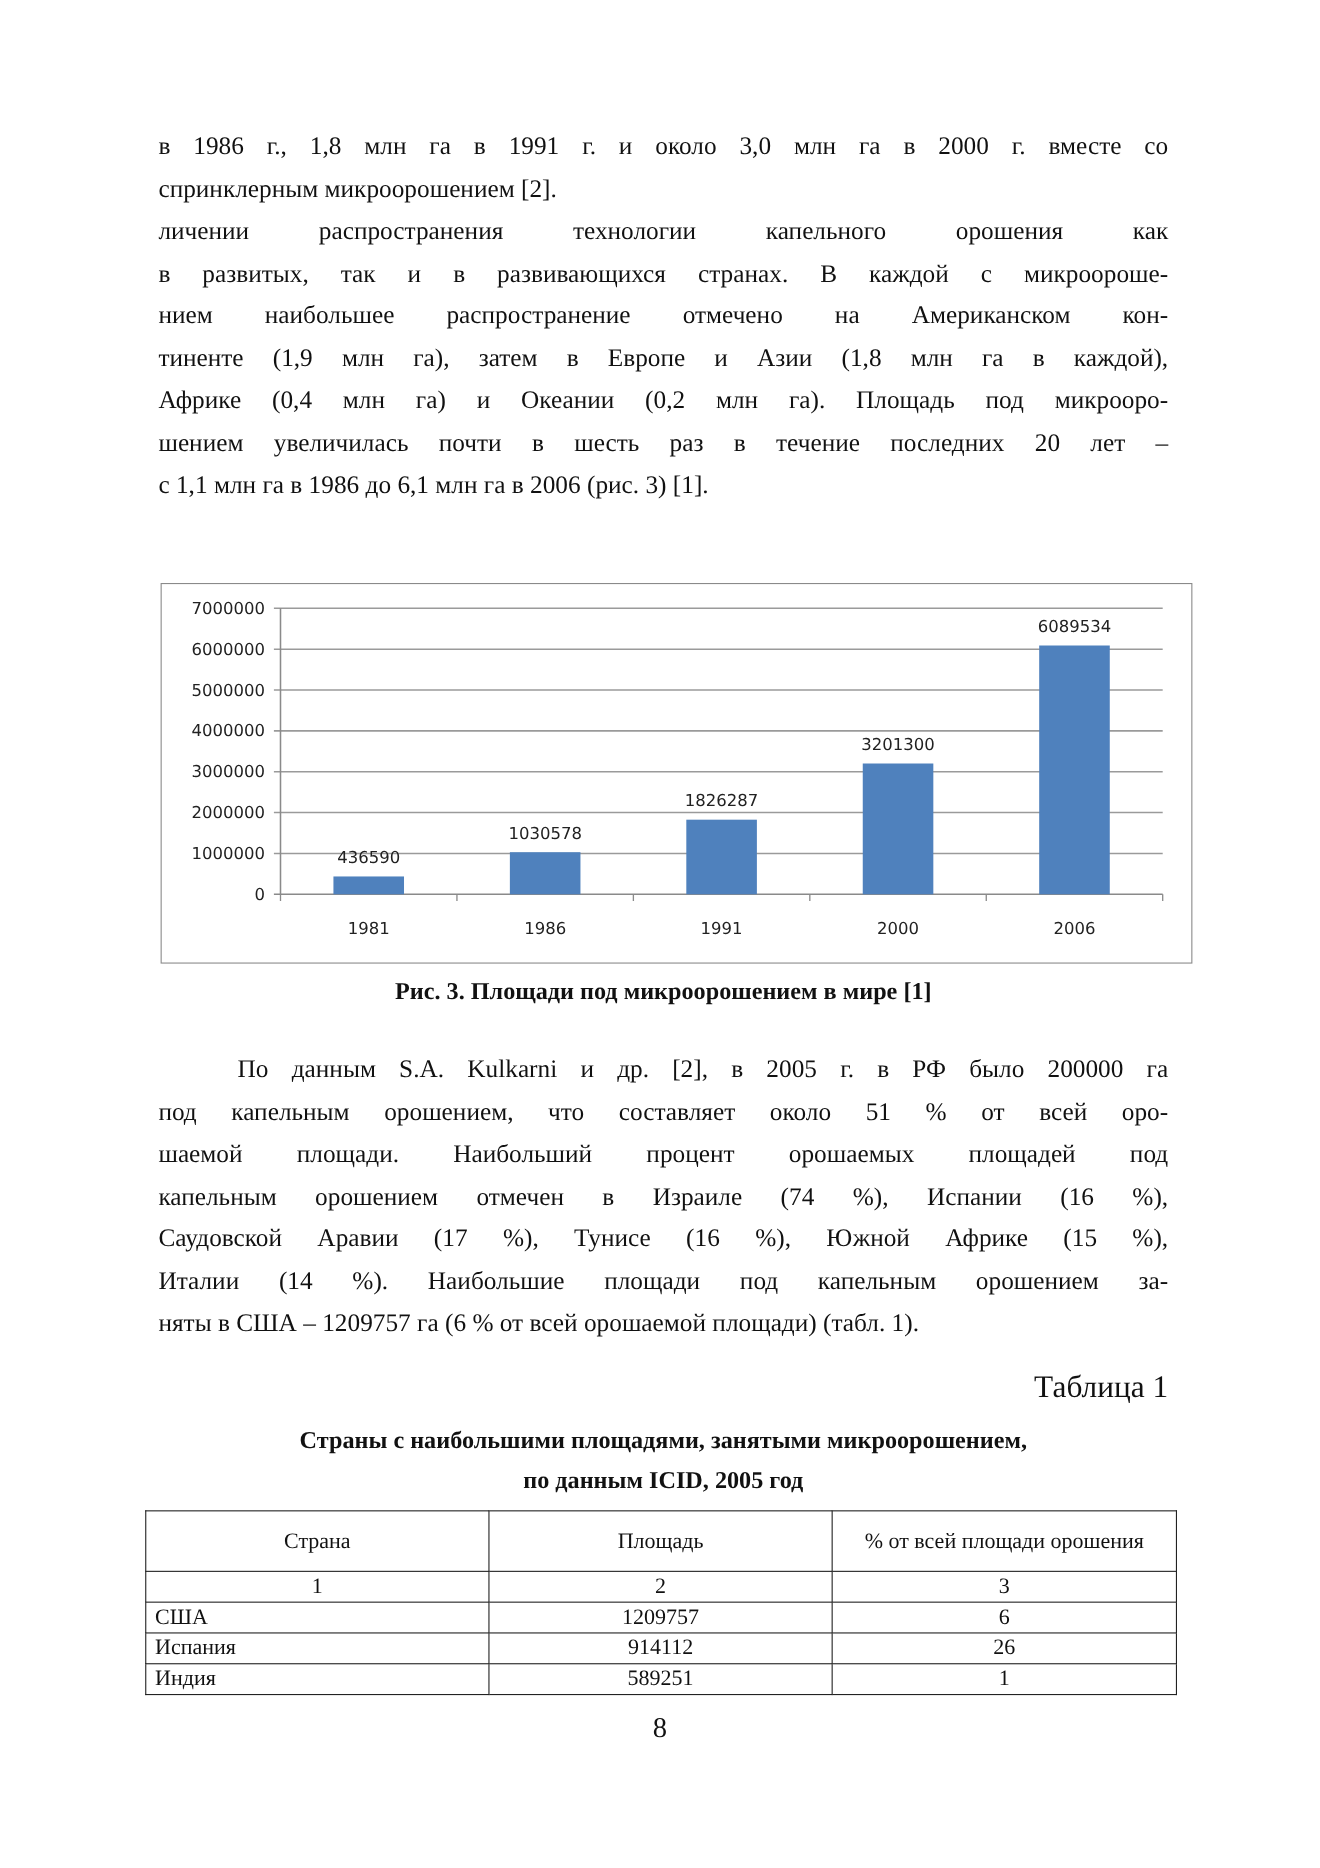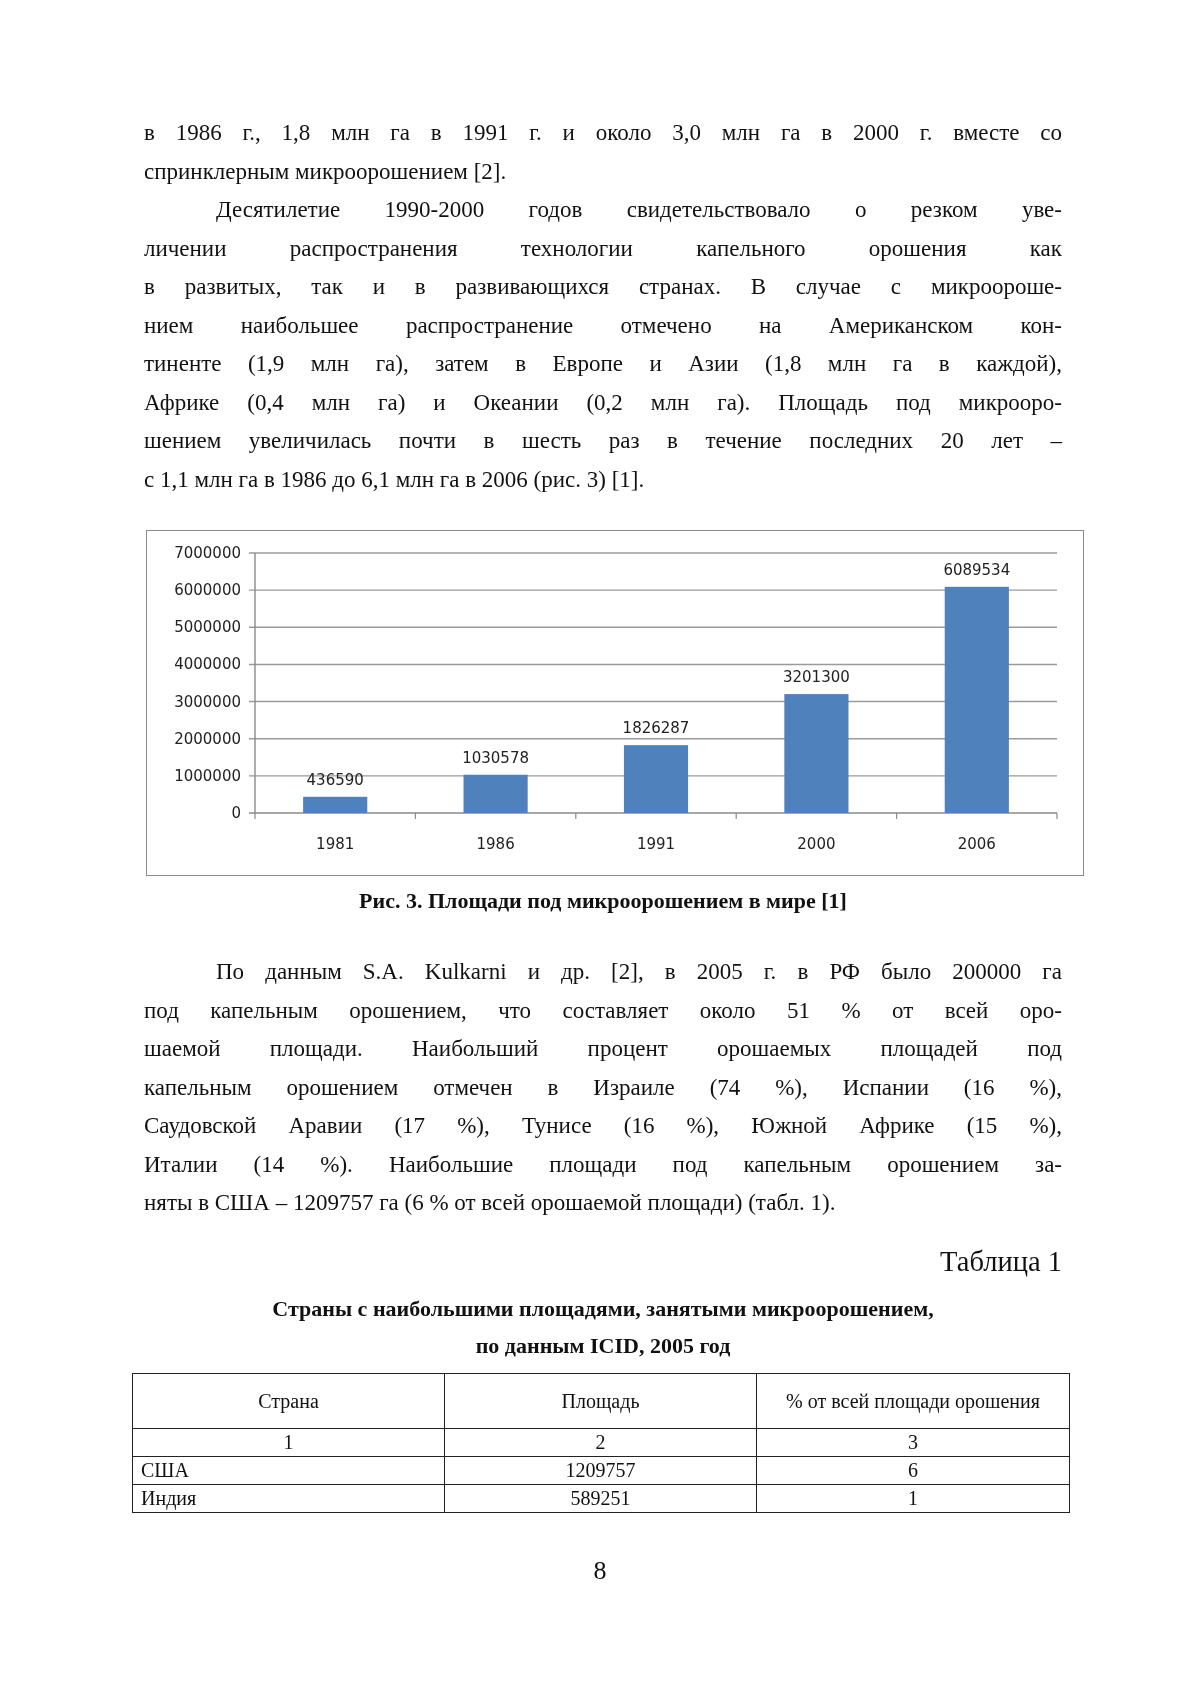--- a/index.html
+++ b/index.html
@@ -28,23 +28,22 @@
     .pagenum { position: absolute; left: 0; width: 1200px; top: 1556px; text-align: center; font-size: 26px; }
   </style>
 </head>
 <body>
 
 <div class="page">
 
   <div class="text" id="para1">
     <span class="line">в 1986 г., 1,8 млн га в 1991 г. и около 3,0 млн га в 2000 г. вместе со</span>
     <span class="line last">спринклерным микроорошением [2].</span>
-    <span class="line" style="text-indent:72px">Десятилетие 1990-2000 годов свидетельствовало о резком уве-</span>
     <span class="line">личении распространения технологии капельного орошения как</span>
-    <span class="line">в развитых, так и в развивающихся странах. В случае с микрооро­ше-</span>
+    <span class="line">в развитых, так и в развивающихся странах. В каждой с микрооро­ше-</span>
     <span class="line">нием наибольшее распространение отмечено на Американском кон-</span>
     <span class="line">тиненте (1,9 млн га), затем в Европе и Азии (1,8 млн га в каждой),</span>
     <span class="line">Африке (0,4 млн га) и Океании (0,2 млн га). Площадь под микрооро-</span>
     <span class="line">шением увеличилась почти в шесть раз в течение последних 20 лет –</span>
     <span class="line last">с 1,1 млн га в 1986 до 6,1 млн га в 2006 (рис. 3) [1].</span>
   </div>
 
   <div class="chart-frame">
     <svg id="chart-svg" width="936" height="344">
         <line x1="102" x2="910" y1="282" y2="282" stroke="#8a8a8a" stroke-width="1.4"></line>
@@ -123,20 +122,25 @@
       <td class="c">1</td>
       <td class="c">2</td>
       <td class="c">3</td>
     </tr>
     <tr>
       <td>США</td>
       <td class="c">1209757</td>
       <td class="c">6</td>
     </tr>
     <tr>
+      <td>Испания</td>
+      <td class="c">914112</td>
+      <td class="c">26</td>
+    </tr>
+    <tr>
       <td>Индия</td>
       <td class="c">589251</td>
       <td class="c">1</td>
     </tr>
   </tbody>
     </table>
 
   <div class="pagenum">8</div>
 </div>
 

